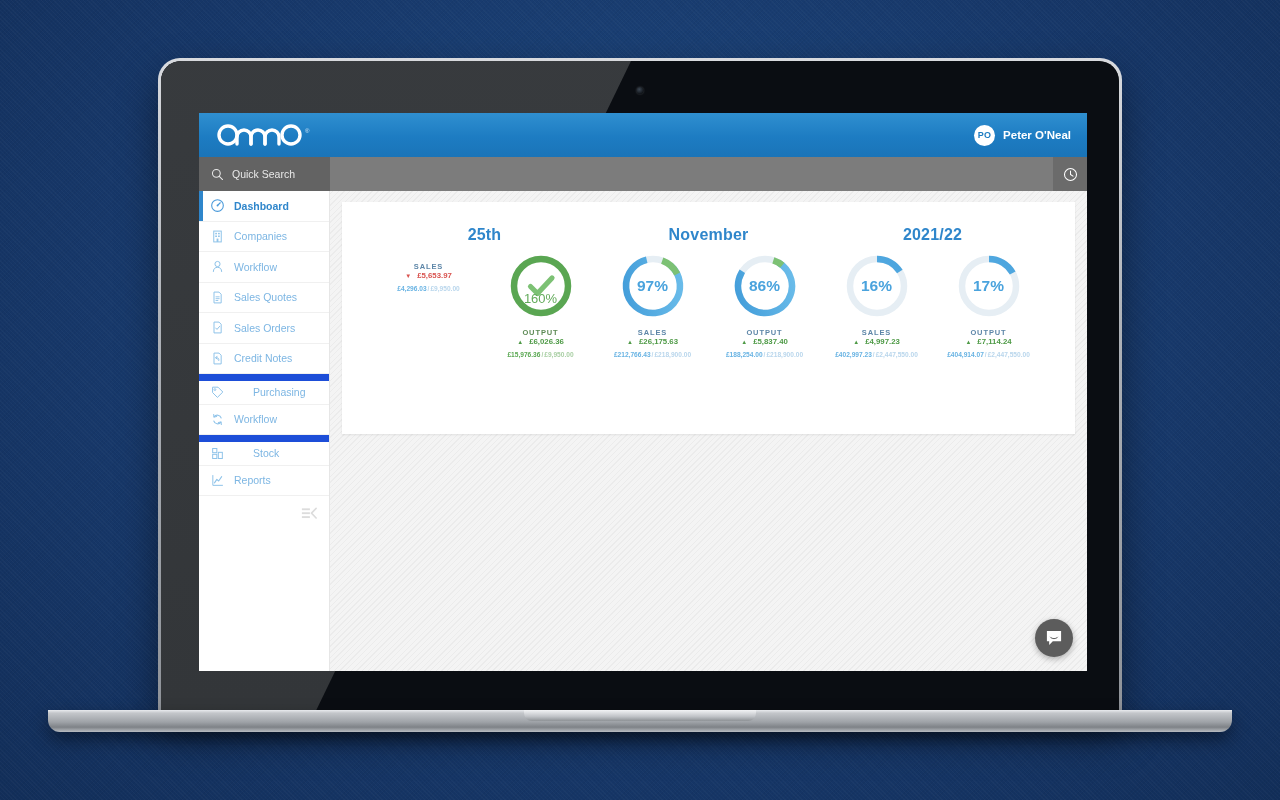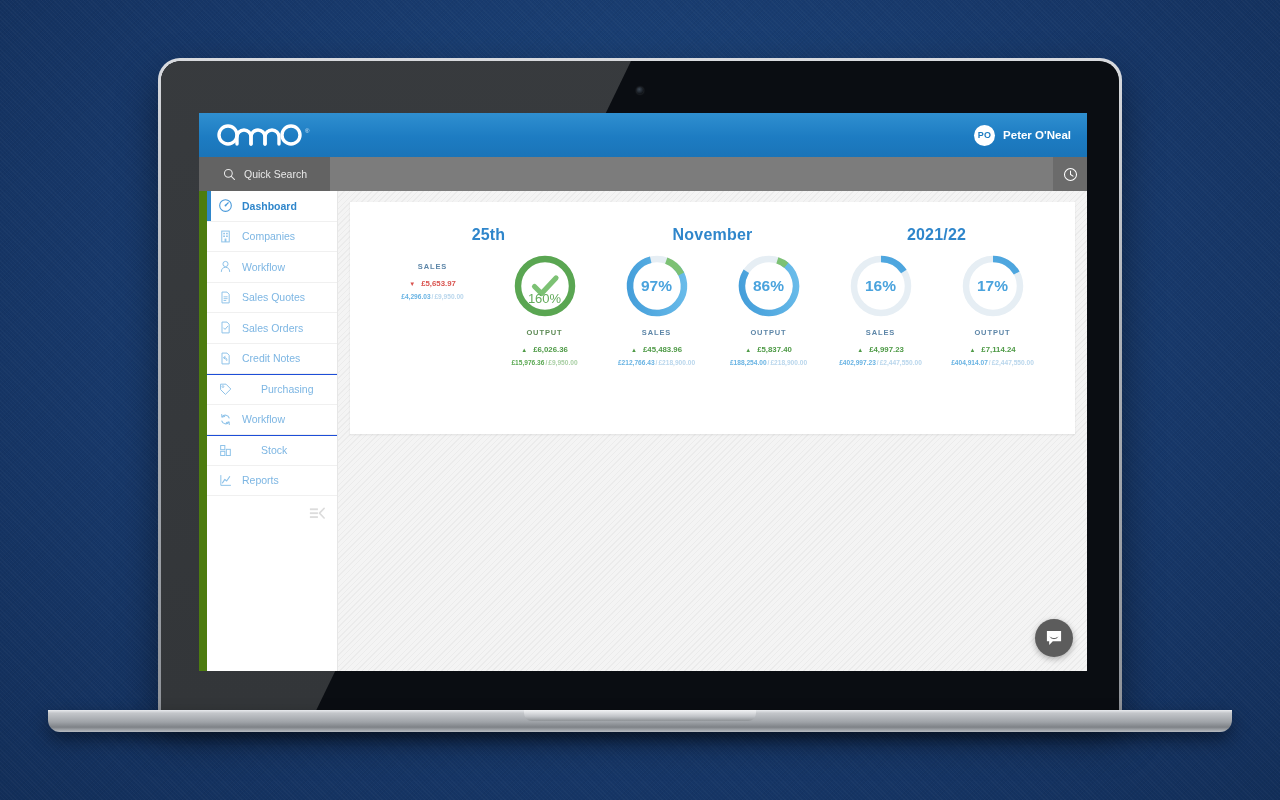--- a/index.html
+++ b/index.html
@@ -77,21 +77,21 @@
     border-radius: 0 0 8px 8px;
     background: linear-gradient(180deg,#f2f3f5, #bfc2c6 60%, #8e9296);
   }
   .base-shadow {
     position: absolute; left: 60px; top: 726px; width: 1160px; height: 10px;
     border-radius: 50%;
     background: rgba(0,0,0,.22); filter: blur(5px);
   }
 
   
-  .app { width: 888px; height: 558px; position: relative; background: #4d7c0f; }
+  .app { width: 888px; height: 558px; position: relative; background: #0c4a6e; border-radius: 17px; }
 
   
   .topbar {
     height: 44px;
     background: linear-gradient(180deg,#2f8fd0 0%, #1d7cc2 55%, #1a74b8 100%);
     display: flex; align-items: center; justify-content: space-between;
     padding: 0 16px 0 18px;
     position: relative;
   }
   .logo { display: flex; align-items: flex-start; }
@@ -104,49 +104,49 @@
     font-size: 9px; font-weight: bold;
     display: flex; align-items: center; justify-content: center;
     letter-spacing: .2px;
   }
   .username { color: #fff; font-size: 11.5px; font-weight: bold; }
 
   
   .utilbar { height: 34px; background: #7c7c7c; display: flex; align-items: stretch; }
   .search {
     width: 131px; background: #636363;
-    display: flex; align-items: center; gap: 8px; padding-left: 24px;
+    display: flex; align-items: center; gap: 8px; padding-left: 12px;
     cursor: text;
   }
   .search-label { color: #e8e8e8; font-size: 10.5px; }
   .utilbar-spacer { flex: 1; }
   .clock-btn {
     width: 34px; display: flex; align-items: center; justify-content: center;
     background: #6b6b6b; cursor: pointer;
   }
 
   
-  .body { display: flex; height: 480px; padding-left: 8px; }
+  .body { display: flex; height: 480px; }
 
   .sidebar {
     width: 131px; background: #fff; flex: none;
     border-right: 1px solid #e6e6e6;
   }
   .nav-item {
     height: 30.5px; display: flex; align-items: center; gap: 9px;
     padding-left: 11px; position: relative; cursor: pointer;
     border-bottom: 1px solid #f0f0f0;
   }
   .nav-item .ico { width: 15px; height: 15px; display: flex; align-items: center; justify-content: center; flex: none; }
   .nav-label { font-size: 10.5px; color: #7db6e3; }
   .nav-item.active .nav-label { color: #2f86cb; font-weight: bold; }
   .nav-item.active::before {
     content:""; position: absolute; left: 0; top: 0; bottom: 0; width: 4px; background: #2f86cb;
   }
-  .nav-item.sep-top { border-top: 1px solid #1d4ed8; gap: 28px; }
+  .nav-item.sep-top { border-top: 7px solid #1d4ed8; gap: 28px; }
   .collapse {
     height: 34px; display: flex; align-items: center; justify-content: flex-end;
     padding-right: 12px; cursor: pointer;
   }
 
   .content {
     flex: 1;
     background-color: #f4f4f4;
     background-image:
       repeating-linear-gradient(-45deg, rgba(0,0,0,.035) 0 1px, transparent 1px 4px);
@@ -175,21 +175,21 @@
   }
   .ring-pct.small {
     font-size: 13px; color: #63ab5b; font-weight: normal;
     align-items: flex-end; padding-bottom: 13px;
   }
   .g-label {
     margin-top: 9px; font-size: 7.5px; font-weight: bold; letter-spacing: .9px;
     color: #5d86a8;
   }
   .g-label.green { color: #5d8a55; }
-  .g-delta { margin-top: 8px; font-size: 7.8px; font-weight: bold; display: flex; align-items: center; gap: 6px; }
+  .g-delta { font-size: 7.8px; font-weight: bold; display: flex; align-items: center; gap: 6px; }
   .g-delta.up { color: #4e9a46; }
   .g-delta.down { color: #d9534f; }
   .arrow { font-size: 6px; line-height: 1; }
   .g-frac { margin-top: 5px; font-size: 6.6px; font-weight: bold; white-space: nowrap; }
   .g-frac .cur { color: #68b3e3; }
   .g-frac .sep { color: #b9d6ec; margin: 0 1px; }
   .g-frac .tot { color: #b9d6ec; }
   .g-frac.green .cur { color: #5aa852; }
   .g-frac.green .sep, .g-frac.green .tot { color: #a9cfa4; }
 
@@ -430,21 +430,21 @@
                             </defs>
                             <circle cx="33" cy="33" r="27" stroke="#e6eef4" stroke-width="6.5" fill="none"></circle>
                             <circle cx="33" cy="33" r="27" stroke="url(#bg2)" stroke-width="6.5" fill="none" stroke-dasharray="143.9 25.7" transform="rotate(-50 33 33)"></circle>
                             <circle cx="33" cy="33" r="27" stroke="#7cc174" stroke-width="6.5" fill="none" stroke-dasharray="20.4 149.2" transform="rotate(-70 33 33)"></circle>
                           </svg>
                           <div class="ring-pct">97%</div>
                         </div>
                         <div class="g-label">SALES</div>
                         <div class="g-delta up">
                           <span class="arrow">▲</span>
-                          <span>£45,483.96</span>
+                          <span>£26,175.63</span>
                         </div>
                         <div class="g-frac">
                           <span class="cur">£212,766.43</span><span class="sep">/</span><span class="tot">£218,900.00</span>
                         </div>
                       </div>
 
                       <div class="gauge">
                         <div class="ring">
                           <svg width="66" height="66" viewBox="0 0 66 66">
                             <defs>

